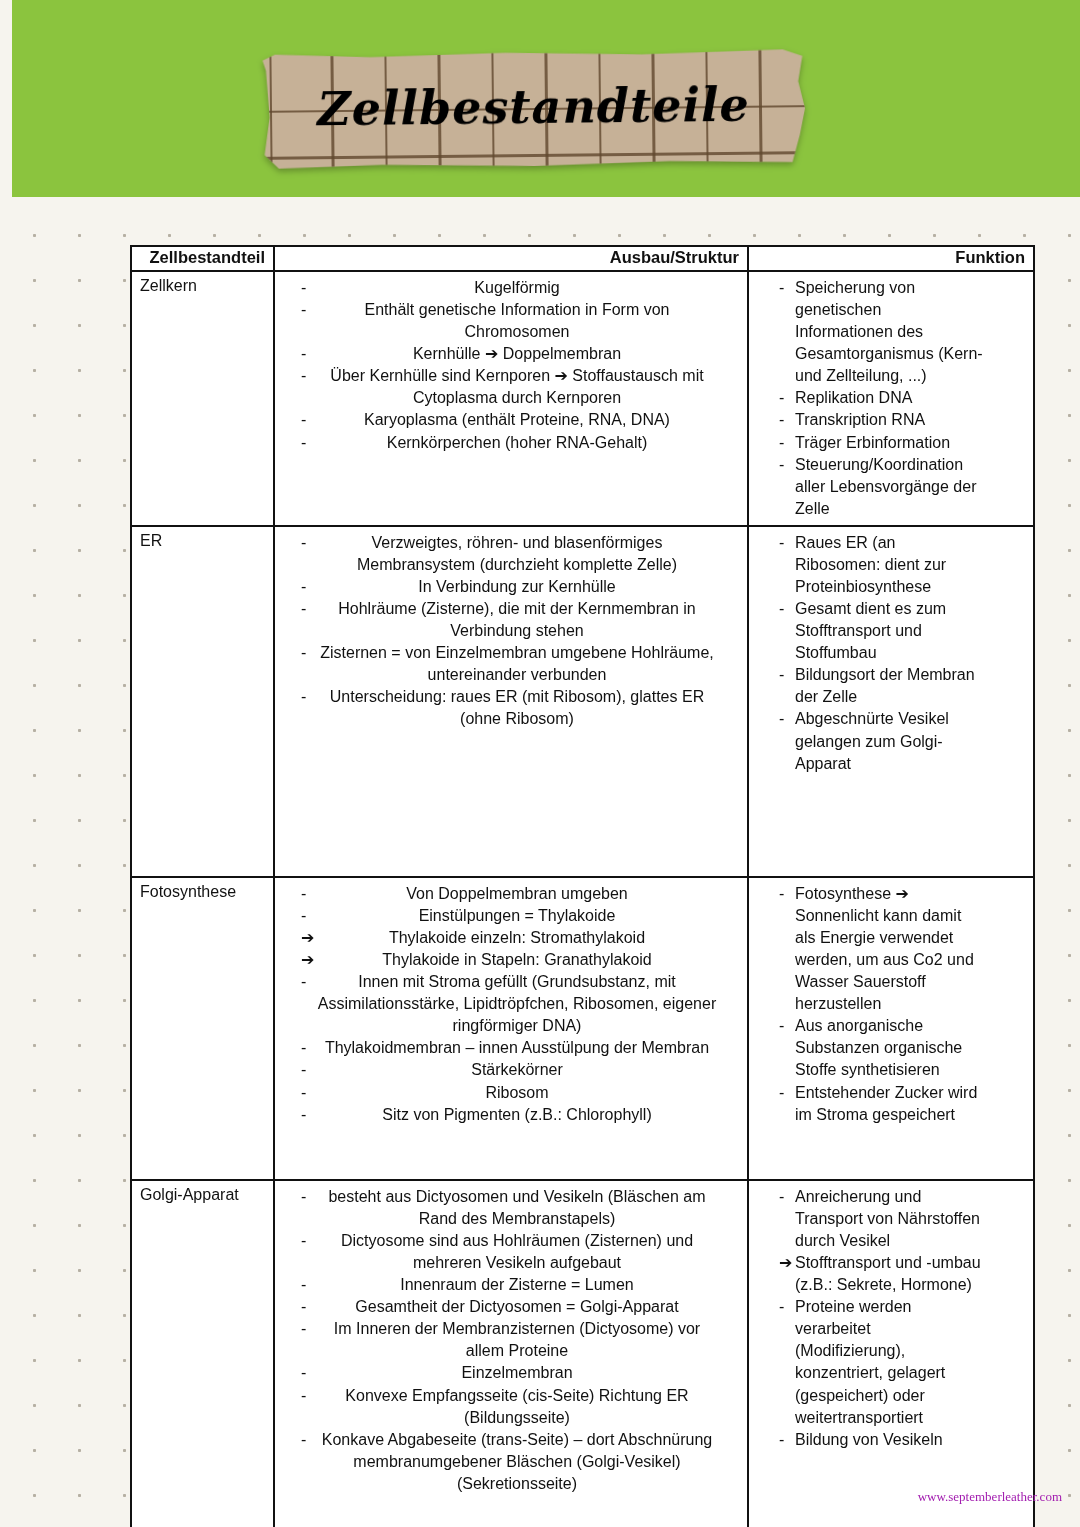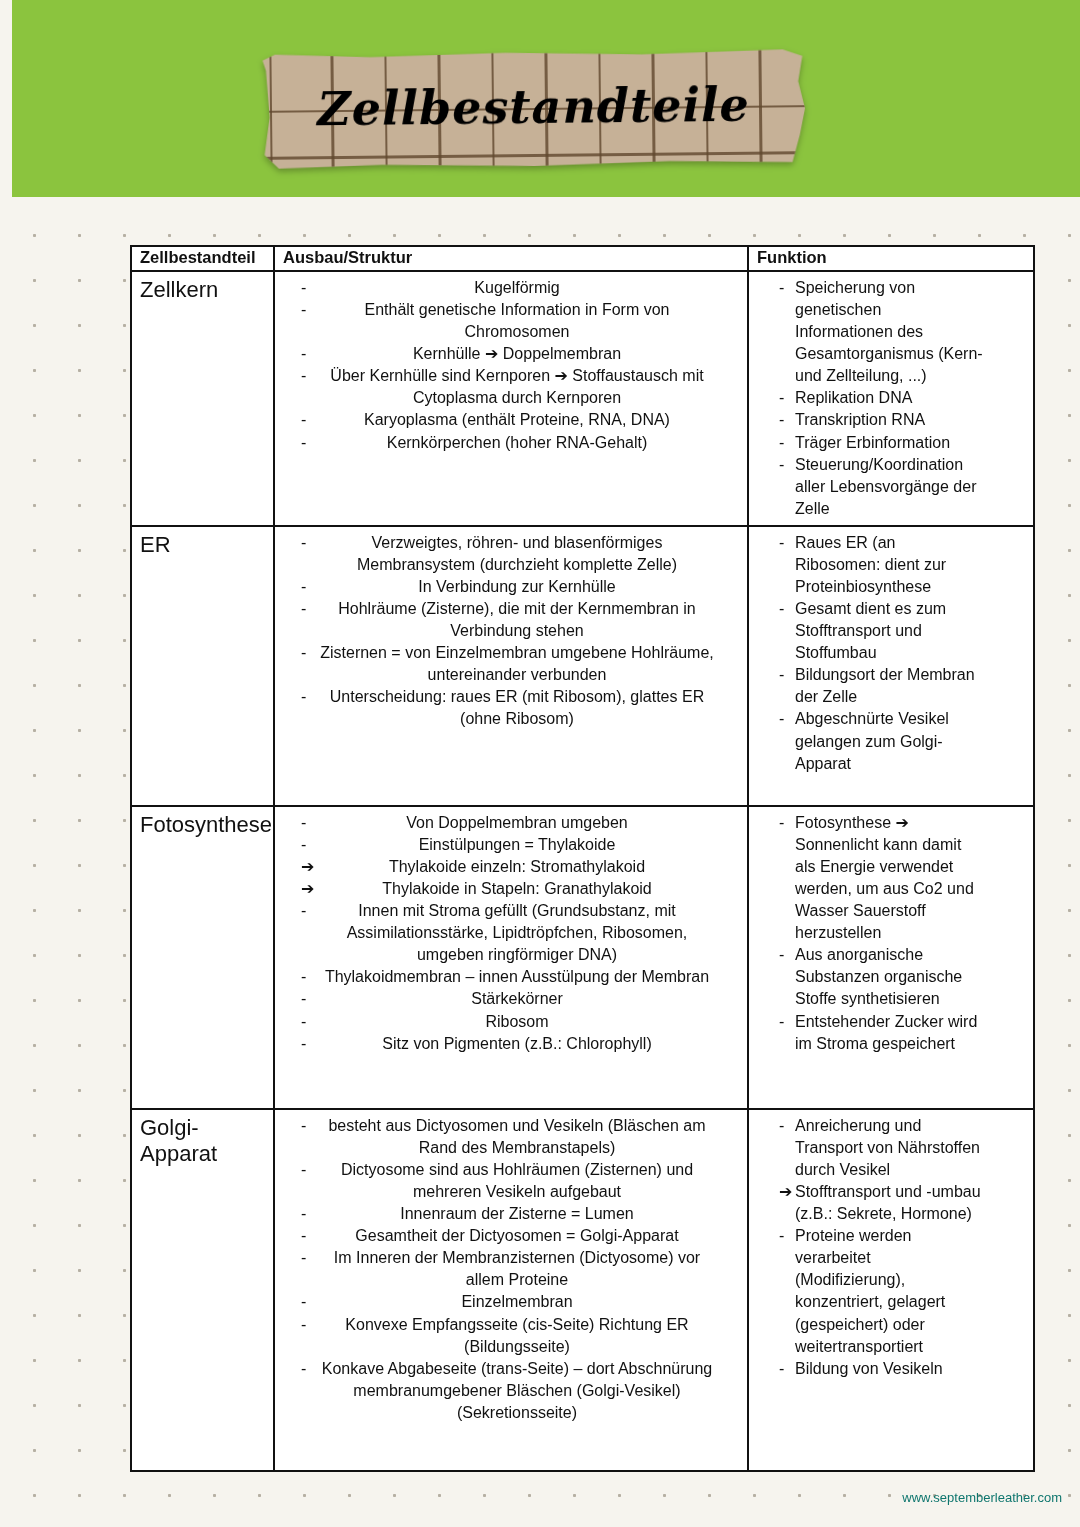--- a/index.html
+++ b/index.html
@@ -65,41 +65,42 @@
     table-layout: fixed;
     background: #ffffff;
     font-size: 16px;
     z-index: 2;
   }
   .main-table th, .main-table td {
     border: 2px solid #111;
     vertical-align: top;
   }
   .main-table th {
-    text-align: left;
+    text-align: right;
     padding: 1px 8px 3px 8px;
     font-size: 16.5px;
     font-weight: 700;
   }
   td.label {
     padding: 5px 8px;
-    font-size: 22px;
+    font-size: 16px;
   }
   td.struktur, td.funktion { padding: 5px 0 5px 0; }
   ul.items { list-style: none; margin: 0; padding: 0; }
   ul.items li { display: flex; align-items: flex-start; line-height: 1.38; }
   .struktur .b { flex: 0 0 42px; padding-left: 26px; }
   .struktur .t { flex: 1; padding-right: 30px; text-align: center; }
   .funktion .b { flex: 0 0 46px; padding-left: 30px; }
   .funktion .t { flex: 1; padding-right: 50px; }
 
   .footer {
     position: absolute; right: 18px; bottom: 22px;
-    font-size: 13px; color: #0f766e;
+    font-size: 13px; color: #a21caf;
     z-index: 3;
+    font-family: Liberation Serif, serif;
   }
 </style>
 </head>
 <body>
 
 <div class="dots"></div>
 
 <div class="banner">
   <div class="tape-wrap">
     <div class="tape"></div>
@@ -171,21 +172,21 @@
               <span class="t">Träger Erbinformation</span>
             </li>
           <li>
               <span class="b">-</span>
               <span class="t">Steuerung/Koordination aller Lebensvorgänge der Zelle</span>
             </li>
         </ul>
       </td>
     </tr>
 
-    <tr style="height:280px">
+    <tr style="height:351px">
       <td class="label">ER</td>
       <td class="struktur">
         <ul class="items">
           <li>
               <span class="b">-</span>
               <span class="t">Verzweigtes, röhren- und blasenförmiges Membransystem (durchzieht komplette Zelle)</span>
             </li>
           <li>
               <span class="b">-</span>
               <span class="t">In Verbindung zur Kernhülle</span>
@@ -241,21 +242,21 @@
           <li>
               <span class="b">➔</span>
               <span class="t">Thylakoide einzeln: Stromathylakoid</span>
             </li>
           <li>
               <span class="b">➔</span>
               <span class="t">Thylakoide in Stapeln: Granathylakoid</span>
             </li>
           <li>
               <span class="b">-</span>
-              <span class="t">Innen mit Stroma gefüllt (Grundsubstanz, mit Assimilationsstärke, Lipidtröpfchen, Ribosomen, umgeben ringförmiger DNA)</span>
+              <span class="t">Innen mit Stroma gefüllt (Grundsubstanz, mit Assimilationsstärke, Lipidtröpfchen, Ribosomen, eigener ringförmiger DNA)</span>
             </li>
           <li>
               <span class="b">-</span>
               <span class="t">Thylakoidmembran – innen Ausstülpung der Membran</span>
             </li>
           <li>
               <span class="b">-</span>
               <span class="t">Stärkekörner</span>
             </li>
           <li>

